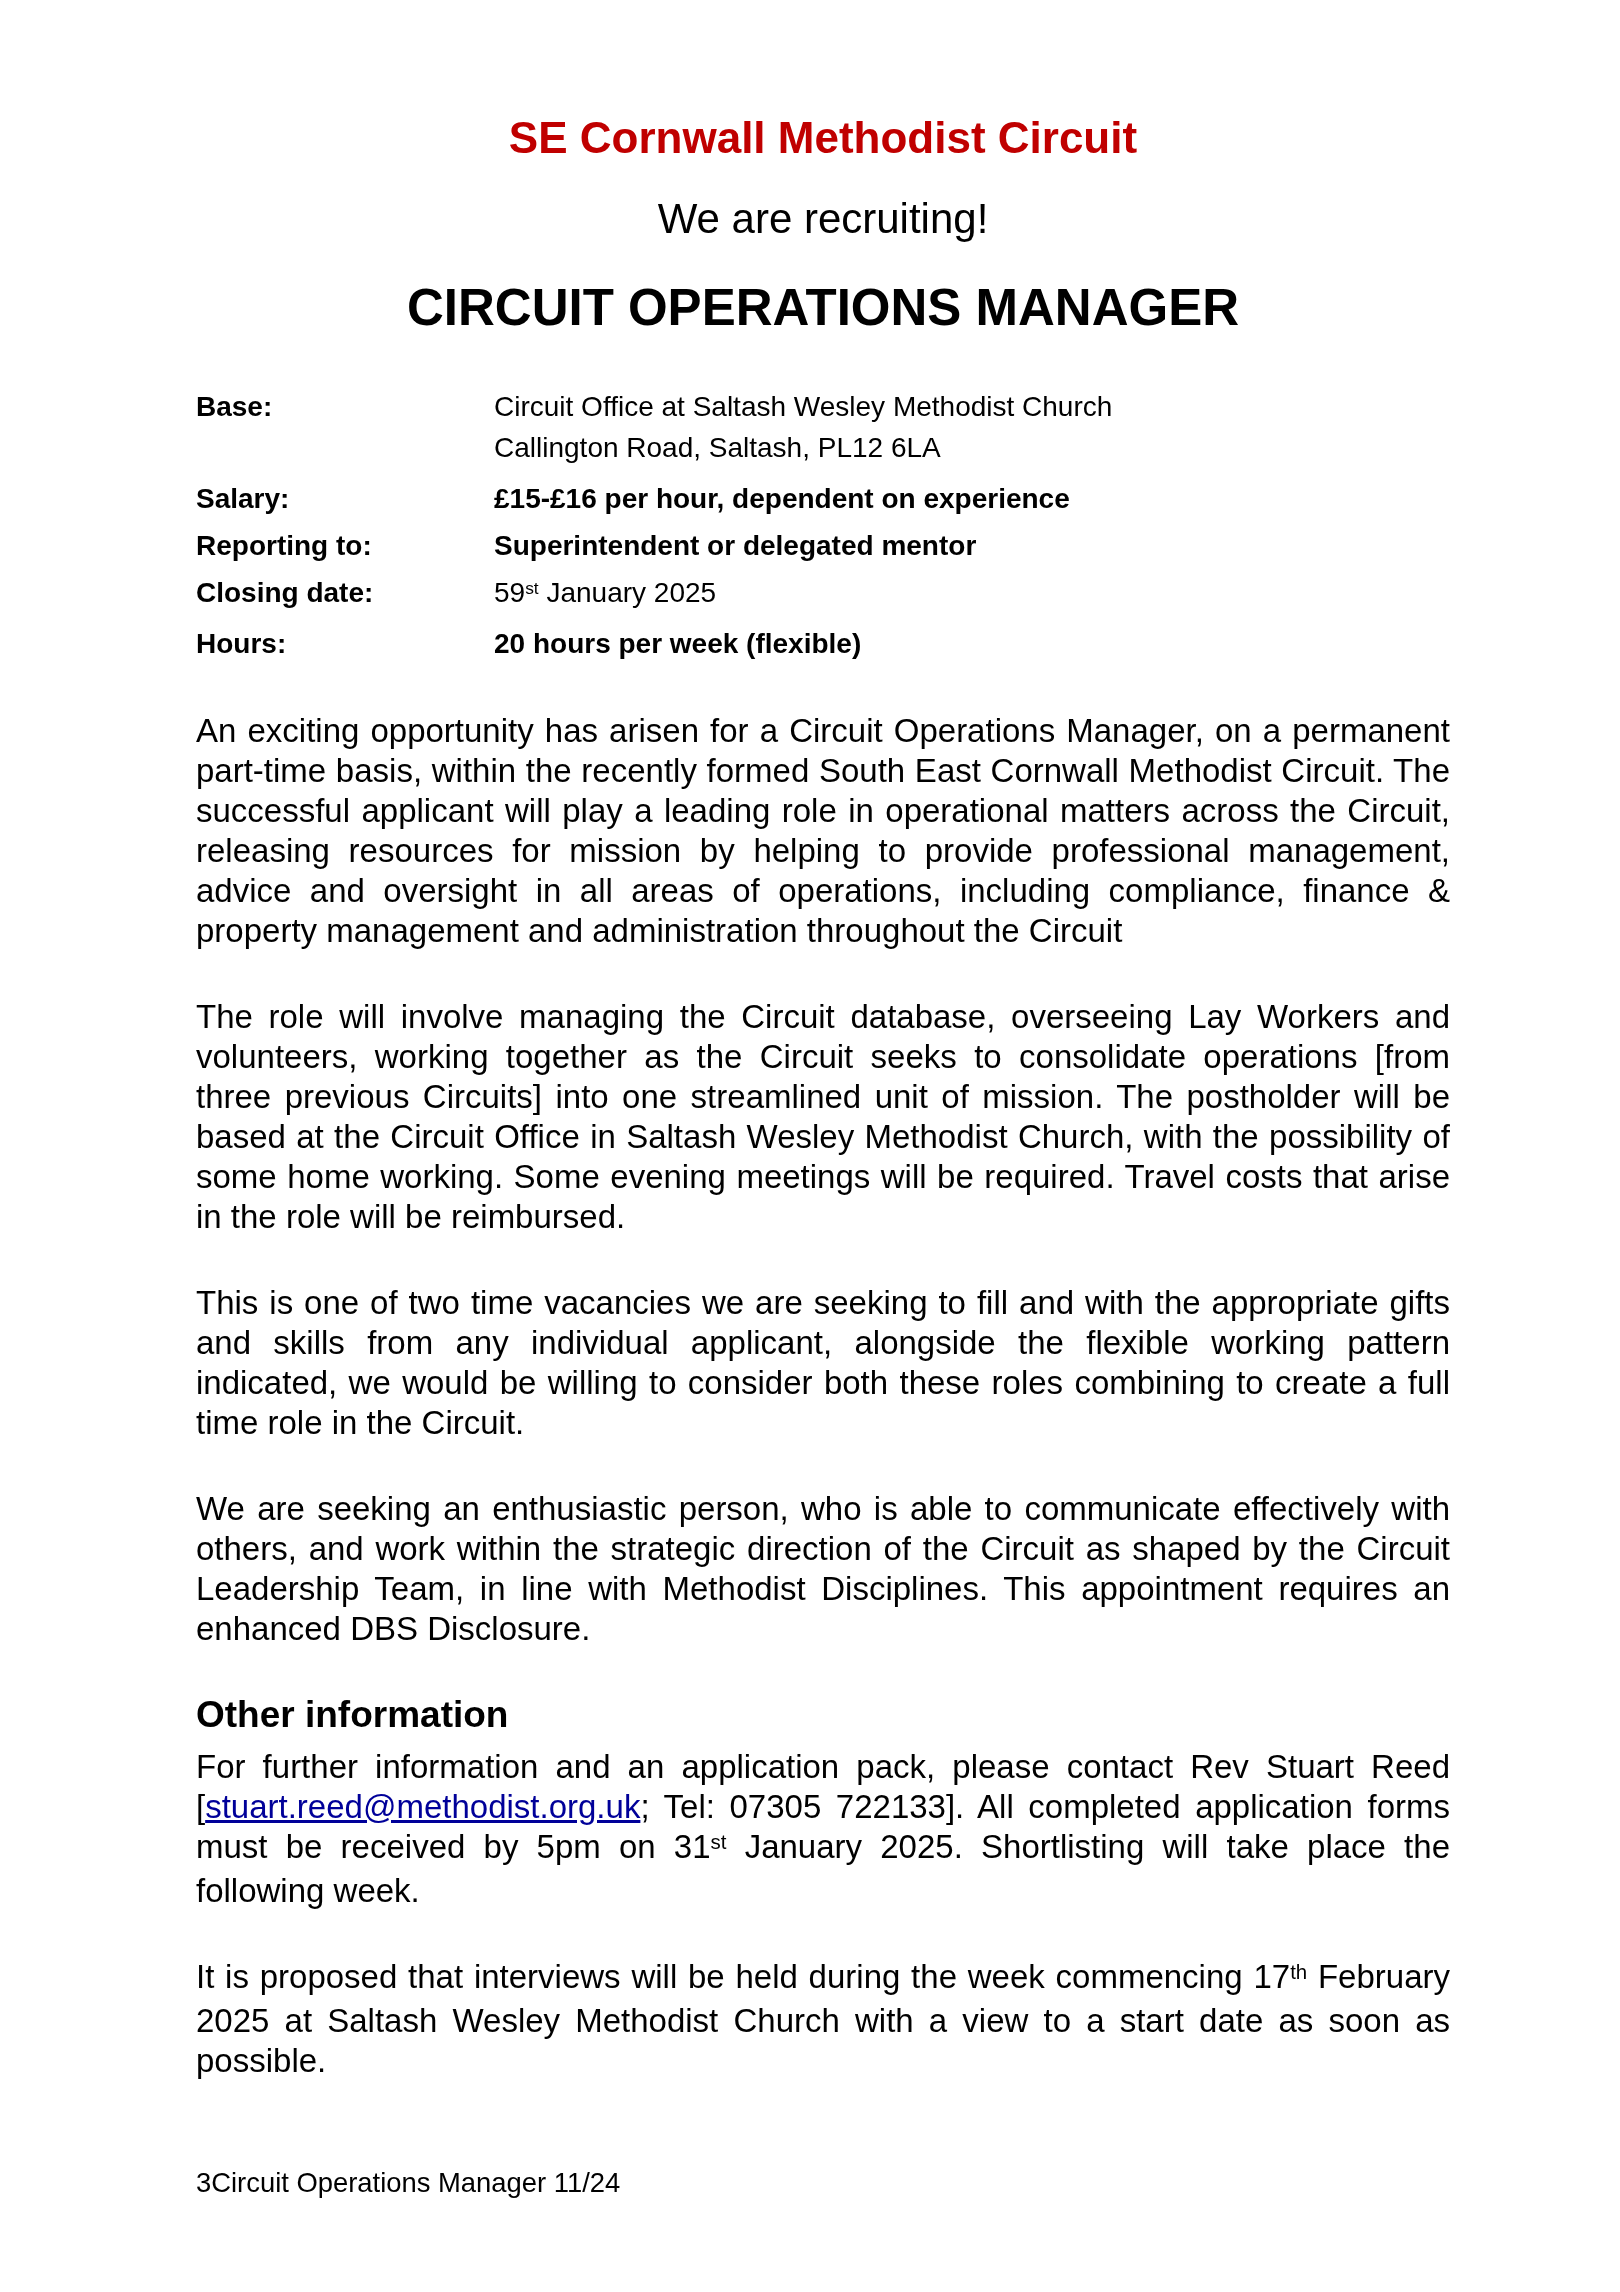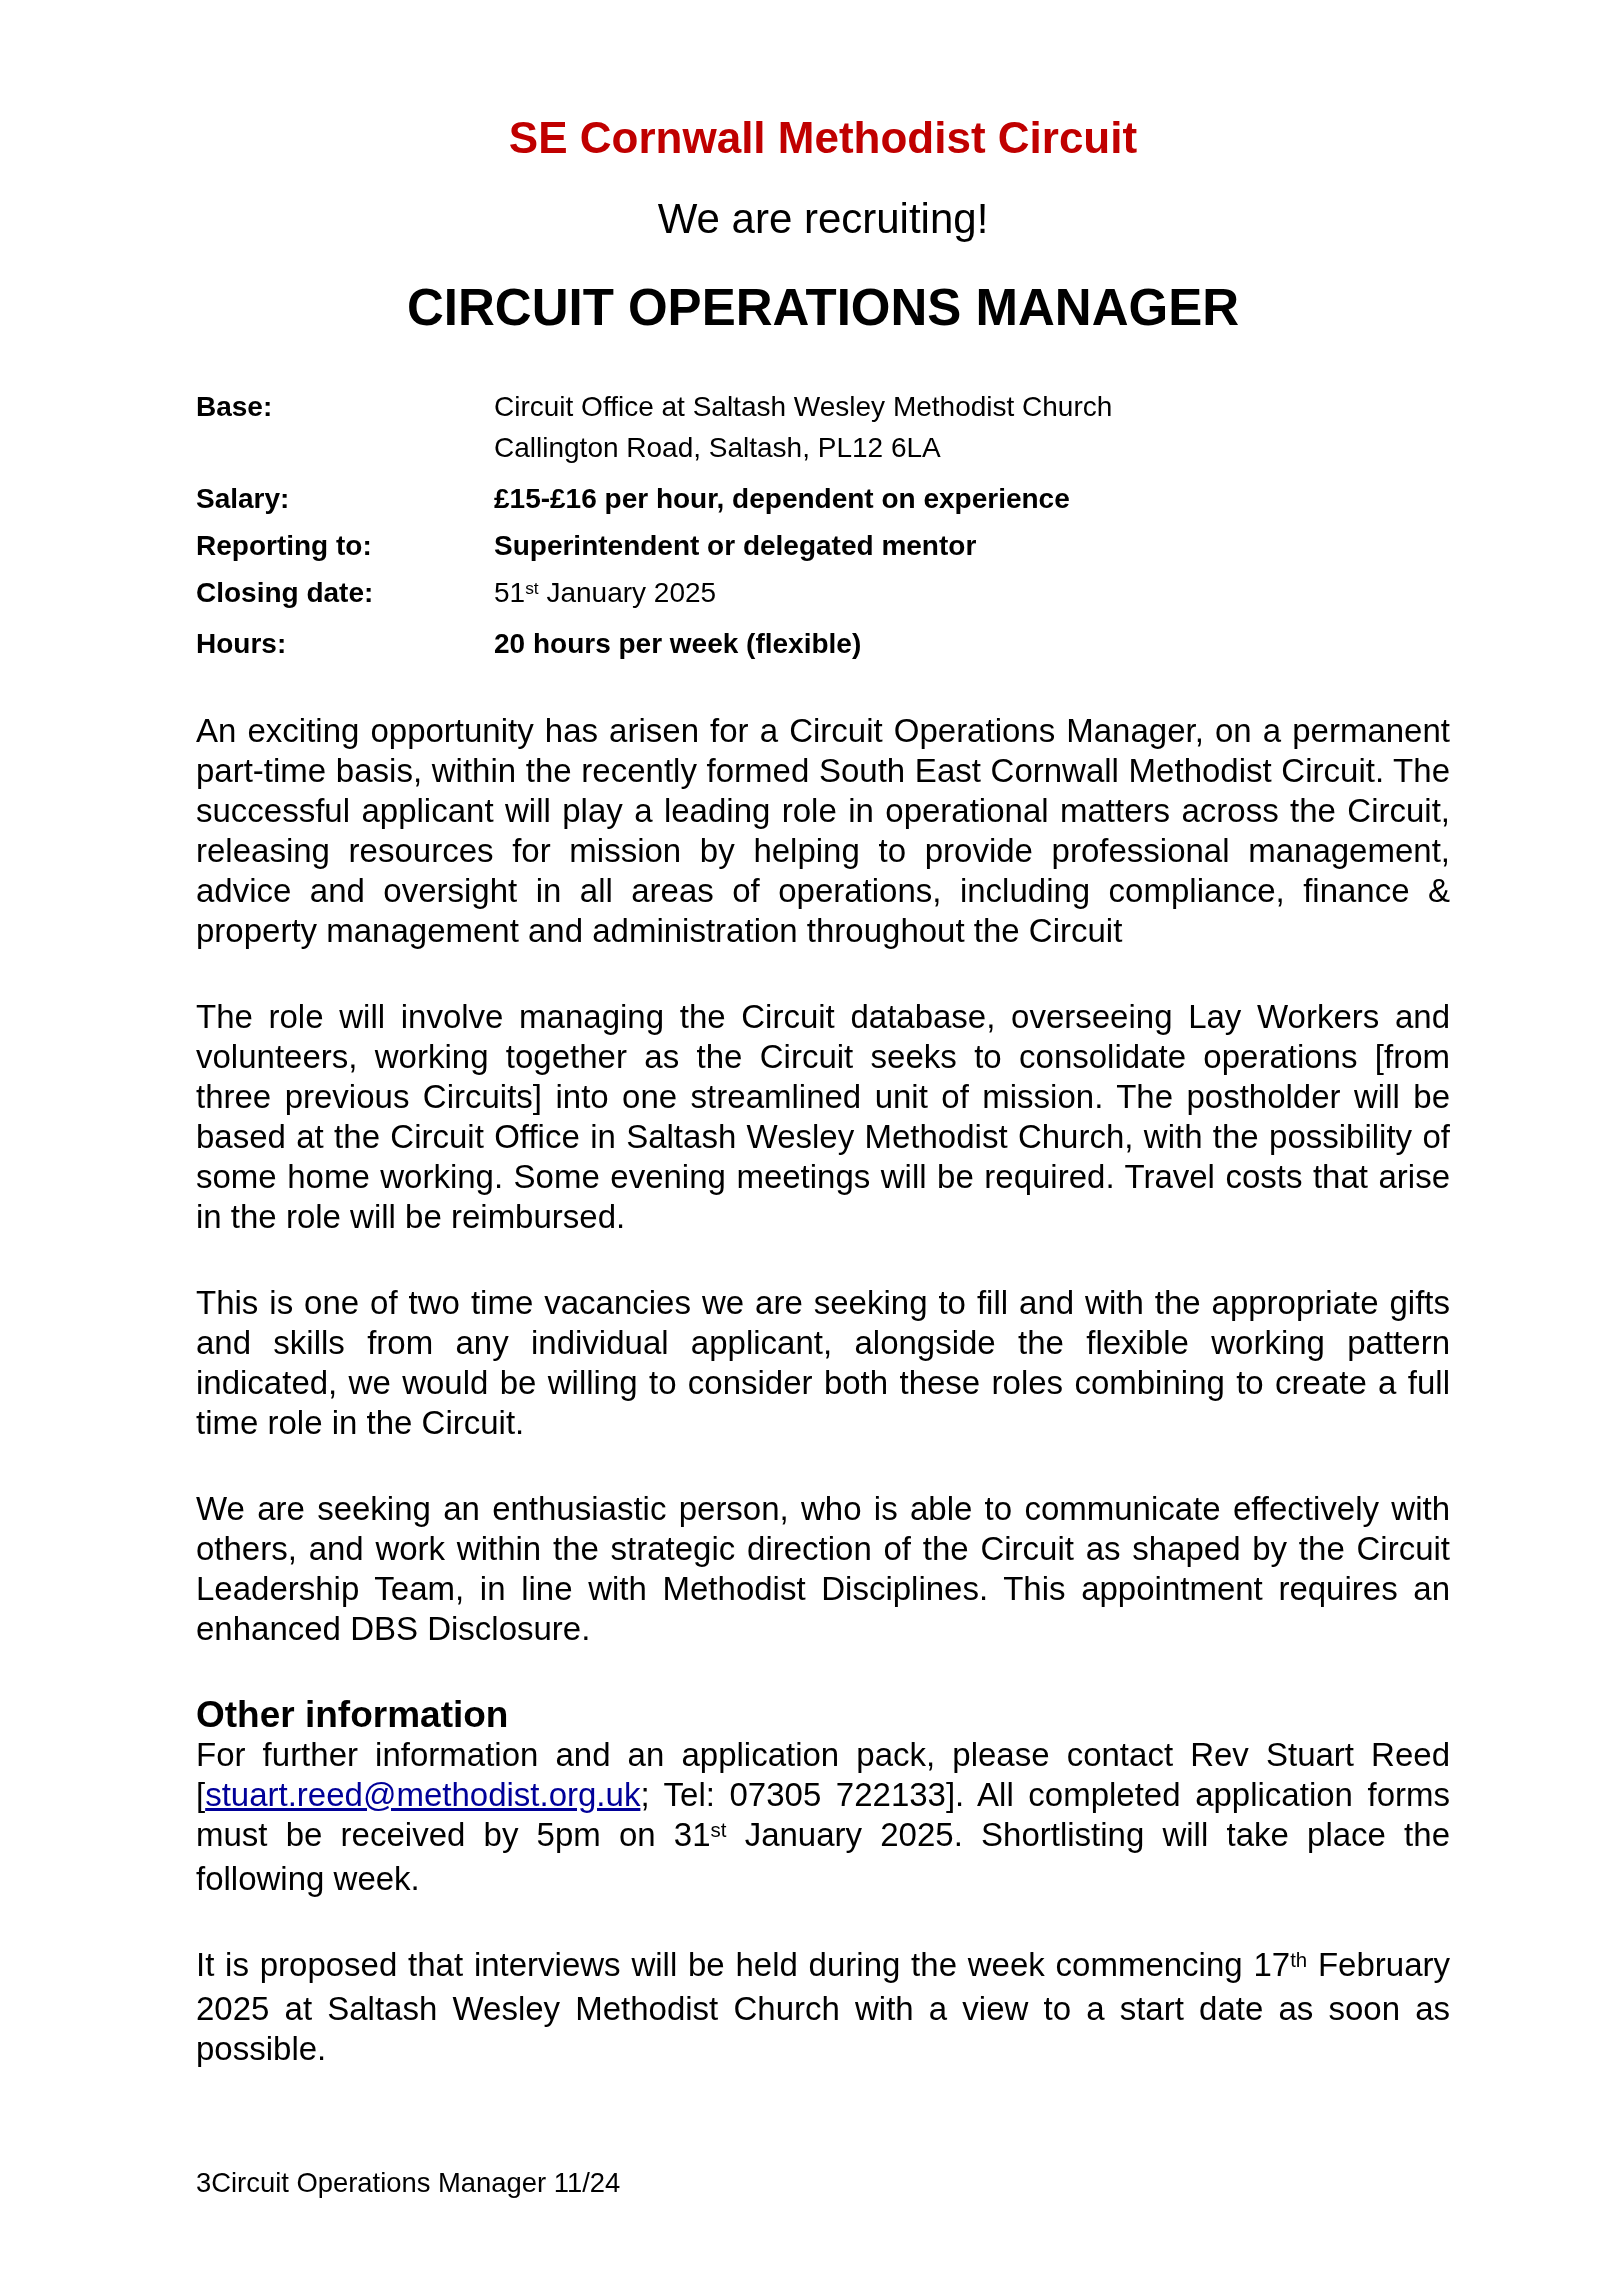--- a/index.html
+++ b/index.html
@@ -60,21 +60,21 @@
     text-align: justify;
     margin: 46px 0 0 0;
   }
   .para.first { margin-top: 47px; }
   .section-heading {
     font-size: 37px;
     line-height: 40px;
     font-weight: bold;
     margin: 46px 0 0 0;
   }
-  .para.no-gap { margin-top: 0; }
+  .para.no-gap { margin-top: 12px; }
   sup.ord {
     font-size: 0.62em;
     vertical-align: baseline;
     position: relative;
     top: -0.45em;
   }
   a.email-link {
     color: #000099;
     text-decoration: underline;
     text-decoration-color: #000099;
@@ -114,21 +114,21 @@
     </div>
 
     <div class="detail-row">
       <span class="detail-label">Reporting to:</span>
       <span class="detail-value bold-value">Superintendent or delegated mentor</span>
     </div>
 
     <div class="detail-row">
       <span class="detail-label">Closing date:</span>
       <span class="detail-value">
-        <span>51</span><sup class="ord">st</sup><span> January 2025</span>
+        <span>59</span><sup class="ord">st</sup><span> January 2025</span>
       </span>
     </div>
 
     <div class="detail-row">
       <span class="detail-label">Hours:</span>
       <span class="detail-value bold-value">20 hours per week (flexible)</span>
     </div>
 
   </div>
 

